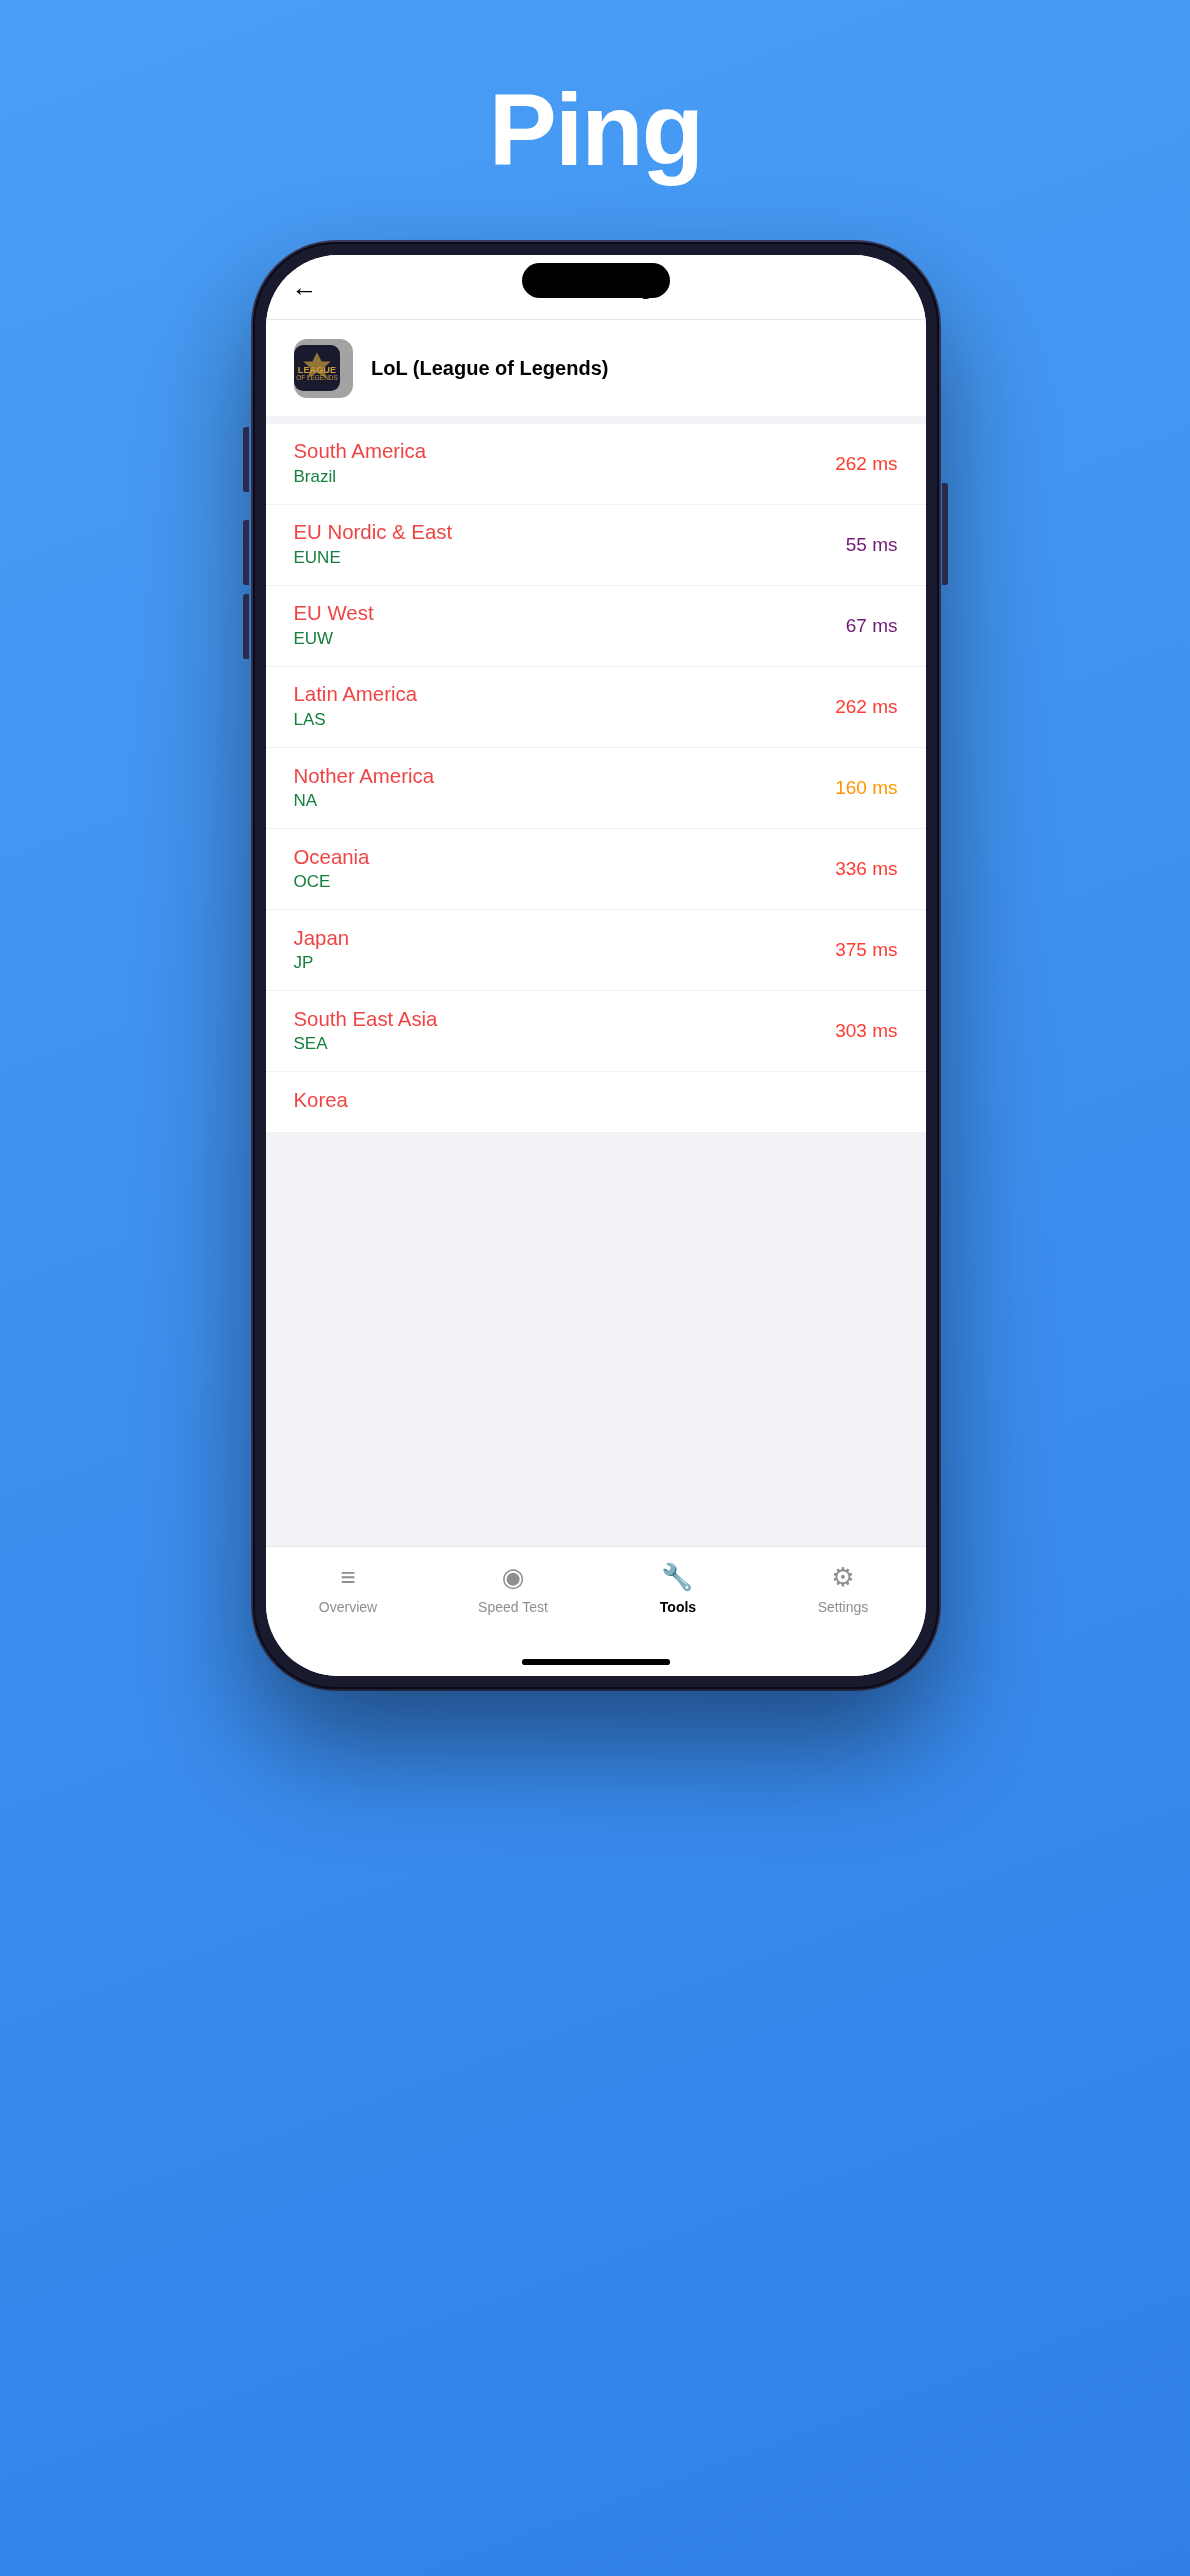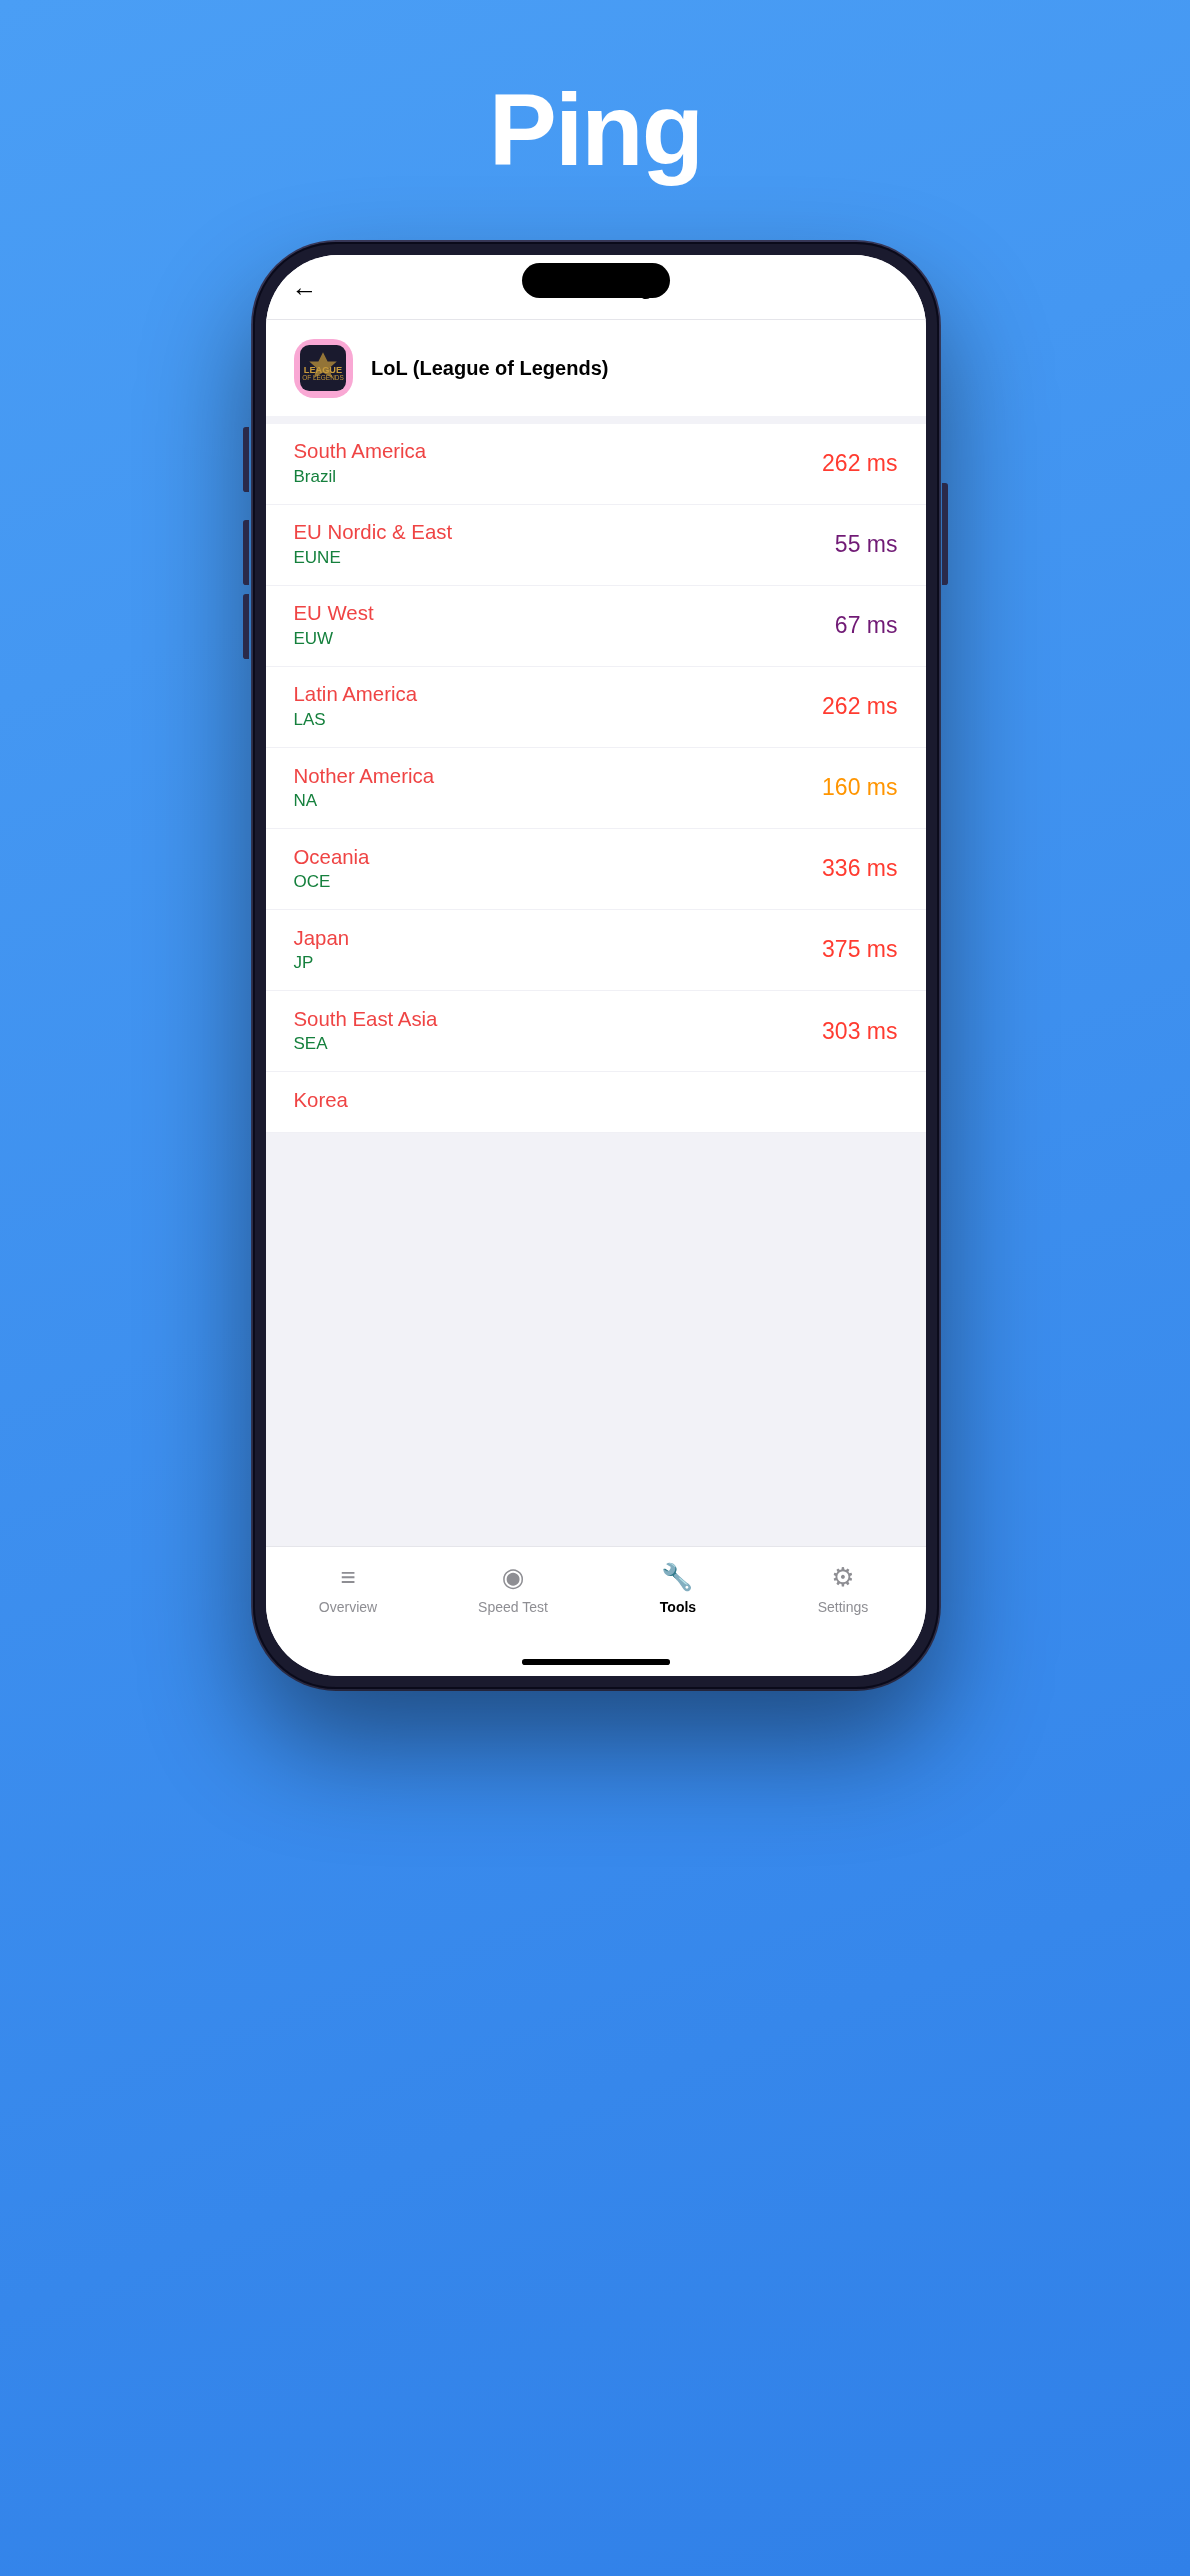--- a/index.html
+++ b/index.html
@@ -183,25 +183,24 @@
       display: flex;
       align-items: center;
       gap: 18.5px;
       flex-shrink: 0;
       margin-bottom: 7.4px;
     }
 
     .game-icon {
       width: 59px;
       height: 59px;
-      background: #f9a8d4;
-      border-radius: 20px;
-      display: flex;
-      align-items: center;
-      justify-content: center;
+      background: #a3a3a3;
+      border-radius: 13px;
+      display: flex;
+      align-items: center;
       flex-shrink: 0;
       overflow: hidden;
     }
 
     .game-icon svg {
       width: 46px;
       height: 46px;
     }
 
     .game-title {
@@ -237,21 +236,21 @@
       font-weight: 500;
       color: #ef4444;
     }
 
     .server-code {
       font-size: 17px;
       color: #15803d;
     }
 
     .ping-value {
-      font-size: 23px;
+      font-size: 19px;
       font-weight: 500;
     }
 
     .ping-red { color: #ff3b30; }
     .ping-green { color: #701a75; }
     .ping-orange { color: #ff9500; }
 
     
     .tab-bar {
       background: white;

